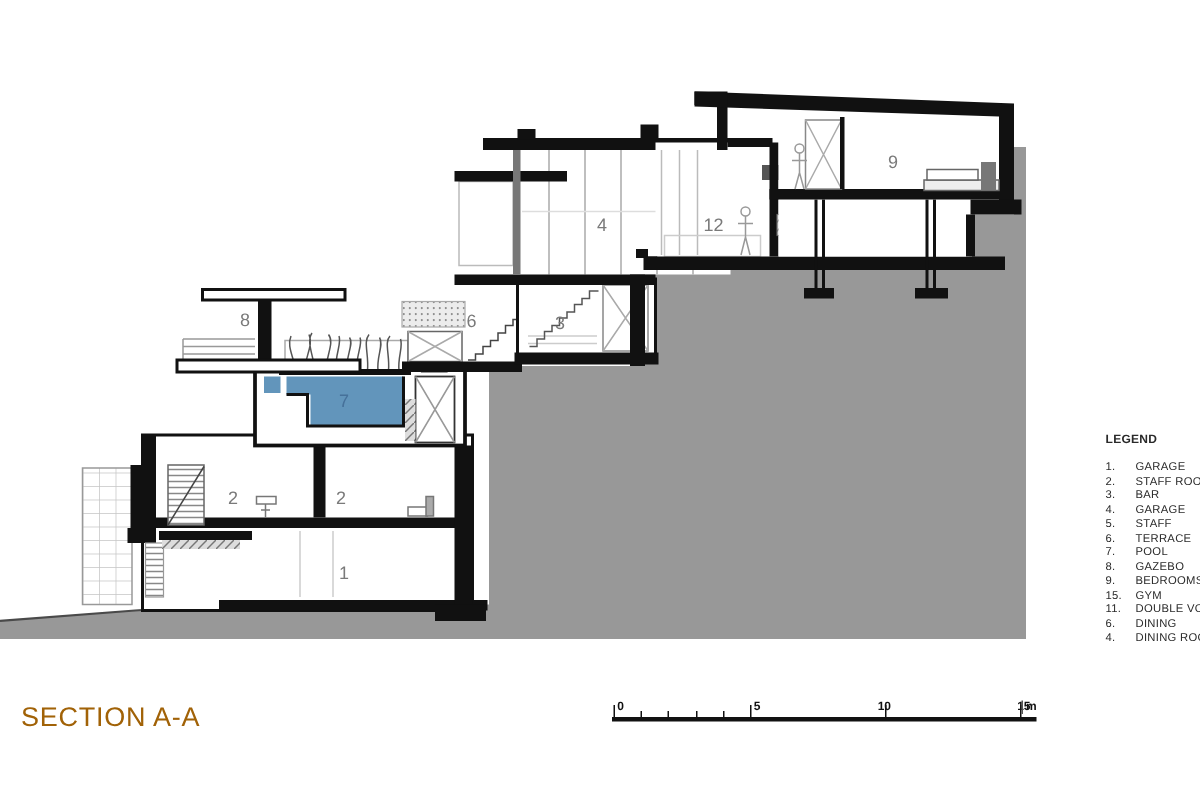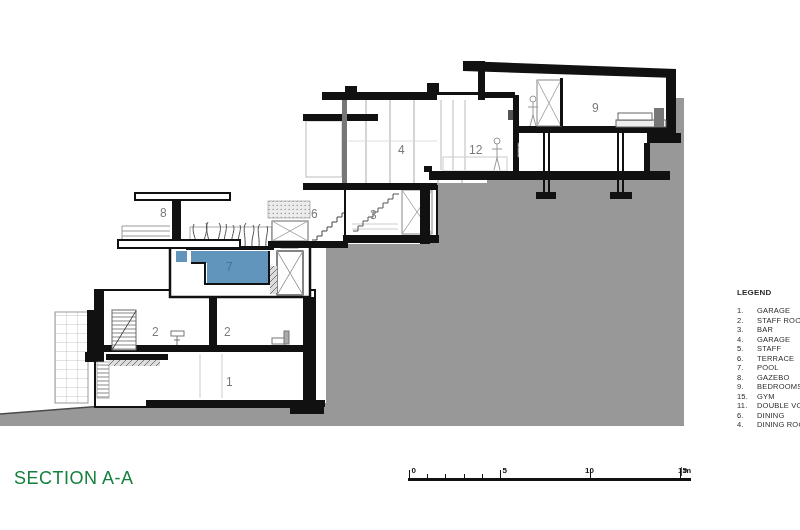--- a/index.html
+++ b/index.html
@@ -6,21 +6,21 @@
   body{
     width:800px;height:530px;position:relative;overflow:hidden;
     background:#ffffff;
     font-family:"Liberation Sans", sans-serif;
   }
   #drawing{position:absolute;left:0;top:0;}
   .room-num{font:12px "Liberation Sans", sans-serif;}
   
   .title{
     position:absolute;left:14px;top:468px;
-    font-size:18px;color:#15803d;letter-spacing:.5px;
+    font-size:18px;color:#a16207;letter-spacing:.5px;
   }
   
   .legend{position:absolute;left:737px;top:288px;width:130px;color:#2a2a2a;}
   .legend .head{font-size:8px;font-weight:bold;letter-spacing:.2px;margin-bottom:9px;}
   .legend ul{list-style:none;margin:0;padding:0;}
   .legend li{font-size:7.5px;line-height:9.5px;white-space:nowrap;letter-spacing:.2px;}
   .legend li .n{display:inline-block;width:15px;}
   .legend li .t{display:inline-block;padding-left:5px;}
   
   .scalebar{position:absolute;left:405px;top:462px;width:290px;height:20px;}

